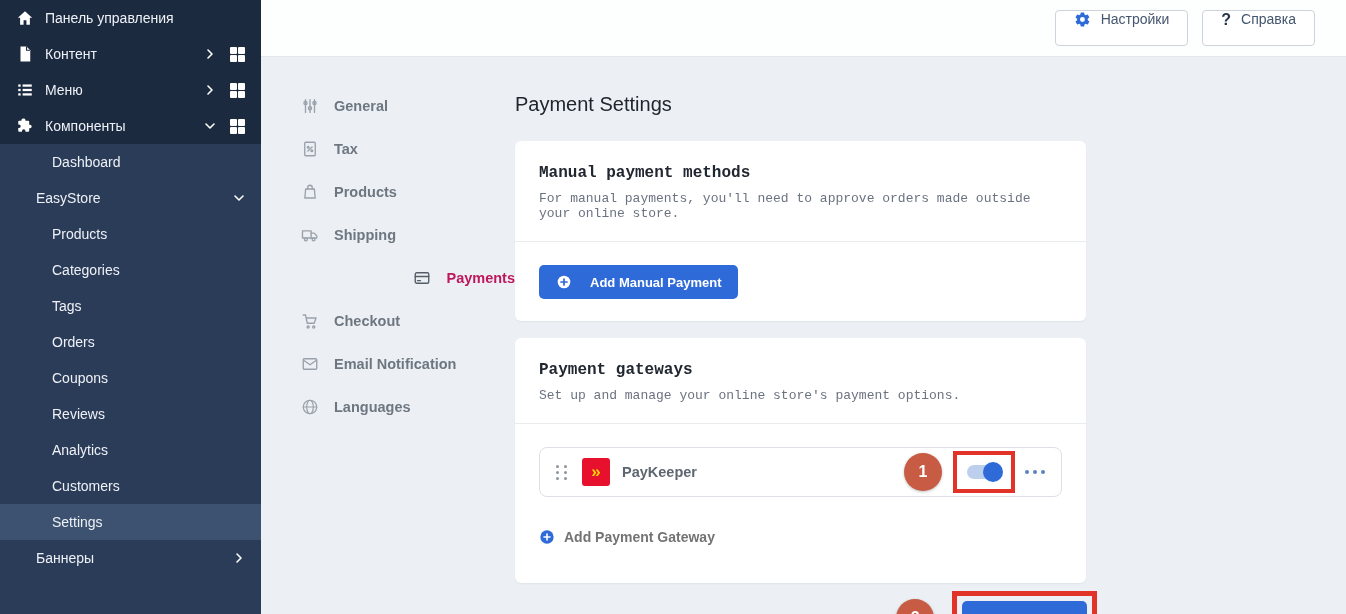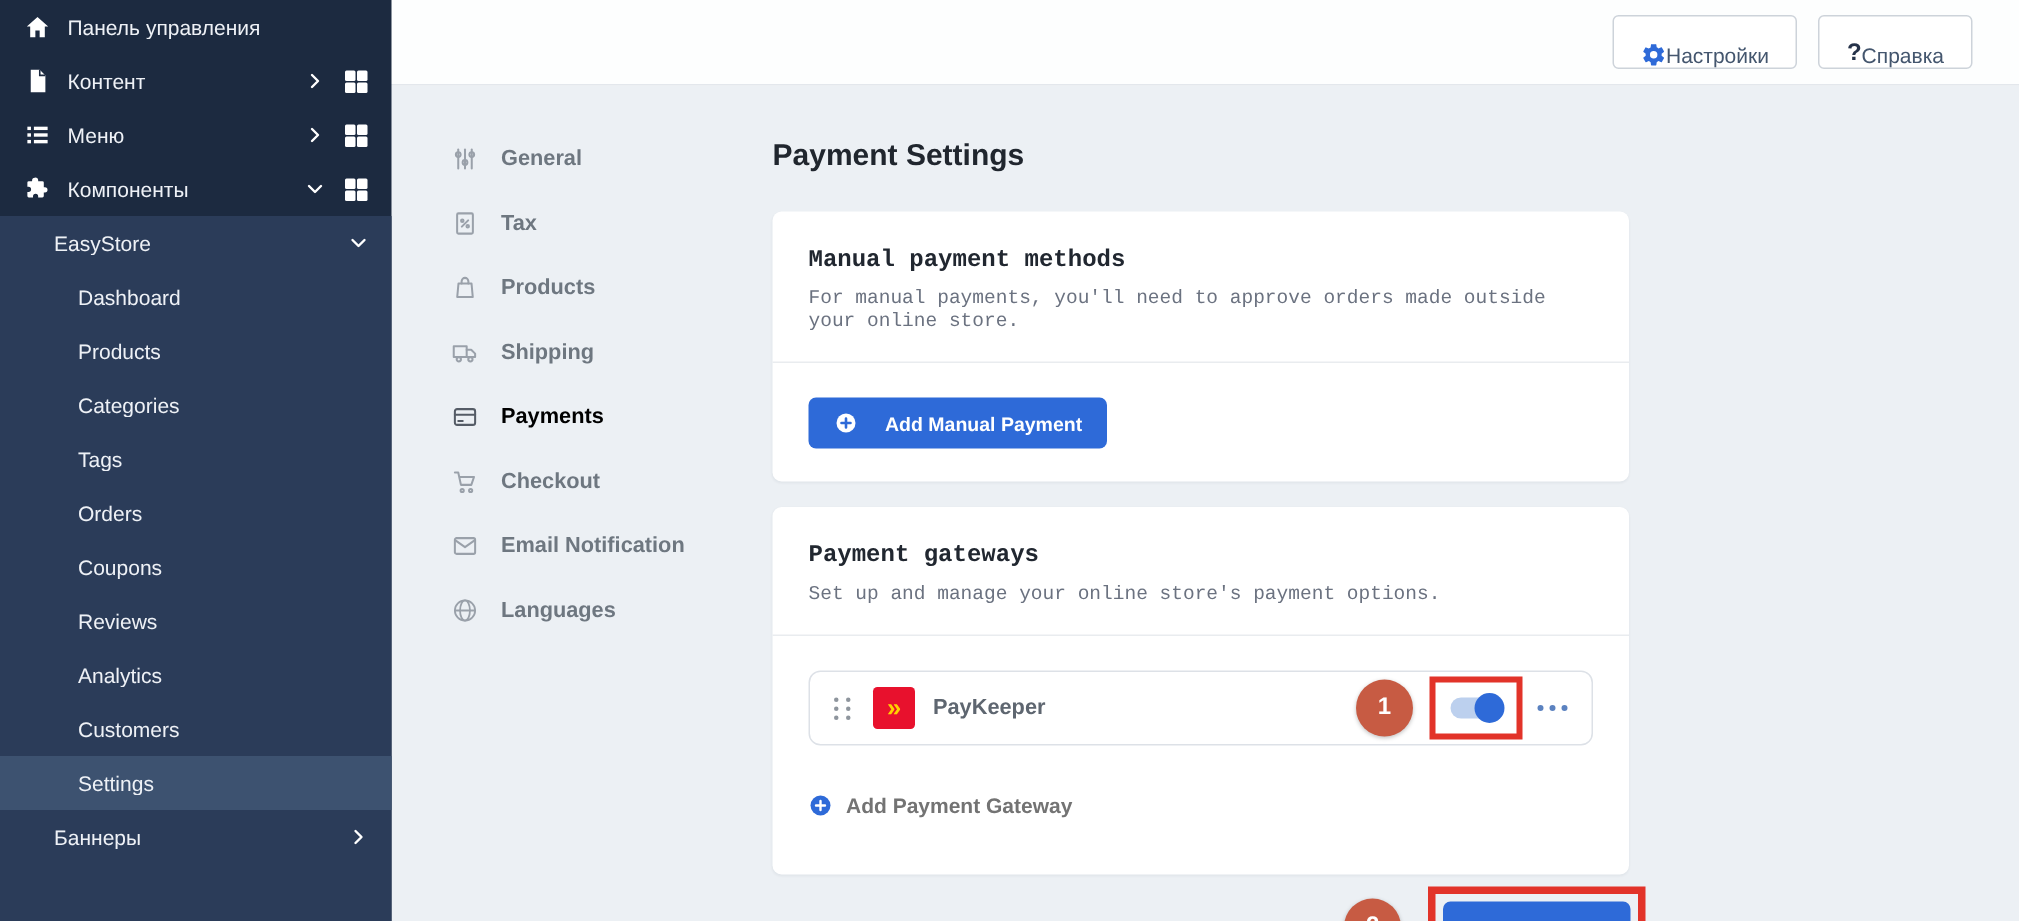--- a/index.html
+++ b/index.html
@@ -17,36 +17,36 @@
   .sb-chevron svg { width:12px; height:12px; }
   .sb-grid { display:grid; grid-template-columns:7px 7px; grid-template-rows:7px 7px; gap:1px; }
   .sb-grid i { background:#fff; border-radius:1px; }
   .sb-submenu { background:#2b3c59; flex:1 1 auto; }
   .sb-item.lvl2 { padding-left:36px; }
   .sb-item.lvl3 { padding-left:52px; }
   .sb-item.active { background:#3d5270; }
 
   
   .topbar { position:absolute; left:257px; top:0; right:0; height:57px; background:#fdfefe; border-bottom:1px solid #e3e7ec; display:flex; align-items:center; justify-content:flex-end; padding-right:31px; gap:14px; z-index:4; }
-  .tb-btn { height:36px; background:#fff; border:1px solid #cdd3da; border-radius:4px; display:inline-flex; align-items:flex-end; padding:0 18px; font-size:14px; color:#44566e; cursor:pointer; font-family:inherit; }
+  .tb-btn { height:36px; background:#fff; border:1px solid #cdd3da; border-radius:4px; display:inline-flex; align-items:flex-start; gap:10px; padding:0 18px; font-size:14px; color:#44566e; cursor:pointer; font-family:inherit; }
   .tb-btn .tb-ico { width:17px; height:17px; display:inline-flex; }
   .tb-ico svg { width:17px; height:17px; }
   .qmark { font-weight:bold; font-size:16px; color:#26334a; }
 
   
   .content { position:absolute; left:257px; top:57px; right:0; bottom:0; background:#ecf0f4; display:flex; }
   .settings-nav { width:258px; flex:0 0 258px; padding:27px 0 0 44px; }
   .sn-item { height:43px; display:flex; align-items:center; gap:15px; font-size:14.5px; color:#6e7780; font-weight:600; cursor:pointer; }
   .sn-item .sn-icon { width:18px; height:18px; display:inline-flex; color:#9aa1aa; }
   .sn-icon svg { width:18px; height:18px; }
-  .sn-item.active { color:#000000; }
+  .sn-item.active { color:#be185d;justify-content:flex-end; }
   .sn-item.active .sn-icon { color:#555c66; }
 
   .content-main { width:571px; flex:0 0 571px; padding-top:36px; }
-  .page-title { font-size:20px; font-weight:700; color:#20262e; line-height:22px; }
+  .page-title { font-size:20px; font-weight:400; color:#20262e; line-height:22px; }
 
   .card { background:#fff; border-radius:6px; box-shadow:0 1px 2px rgba(20,30,50,.06); }
   .card-1 { margin-top:26px; }
   .card-2 { margin-top:17px; }
   .card-head { padding:23px 24px 20px 24px; border-bottom:1px solid #e9ecef;font-family:Liberation Mono, monospace; }
   .card-title { font-size:16px; font-weight:700; color:#212730; margin-bottom:9px; }
   .card-desc { font-size:13px; color:#6b7280; }
   .card-body { padding:23px 24px 22px 24px; }
 
   .btn-primary { background:#2e6ad8; color:#fff; border:none; border-radius:5px; font-weight:700; font-size:13px; font-family:inherit; display:inline-flex; align-items:center; gap:18px; padding:0 17px; height:34px; cursor:pointer; }
@@ -157,32 +157,32 @@
           <span class="sb-grid">
             <i></i>
             <i></i>
             <i></i>
             <i></i>
           </span>
         </span>
       </div>
     </div>
   <div id="sb-sub" class="sb-submenu">
+      <div class="sb-item lvl3">
+        <span class="sb-label">Dashboard</span>
+      </div>
       <div class="sb-item lvl2">
         <span class="sb-label">EasyStore</span>
         <span class="sb-right">
           <span class="sb-chevron">
             <svg viewBox="0 0 24 24">
               <polyline points="4 8 12 16 20 8" fill="none" stroke="currentColor" stroke-width="3.2" stroke-linecap="round" stroke-linejoin="round"></polyline>
             </svg>
           </span>
         </span>
-      </div>
-      <div class="sb-item lvl3">
-        <span class="sb-label">Dashboard</span>
       </div>
       <div class="sb-item lvl3">
         <span class="sb-label">Products</span>
       </div>
       <div class="sb-item lvl3">
         <span class="sb-label">Categories</span>
       </div>
       <div class="sb-item lvl3">
         <span class="sb-label">Tags</span>
       </div>

